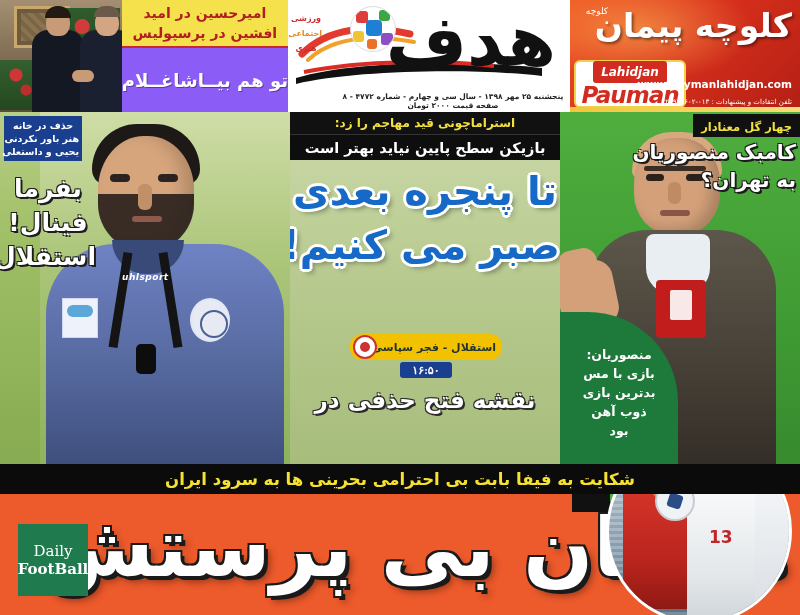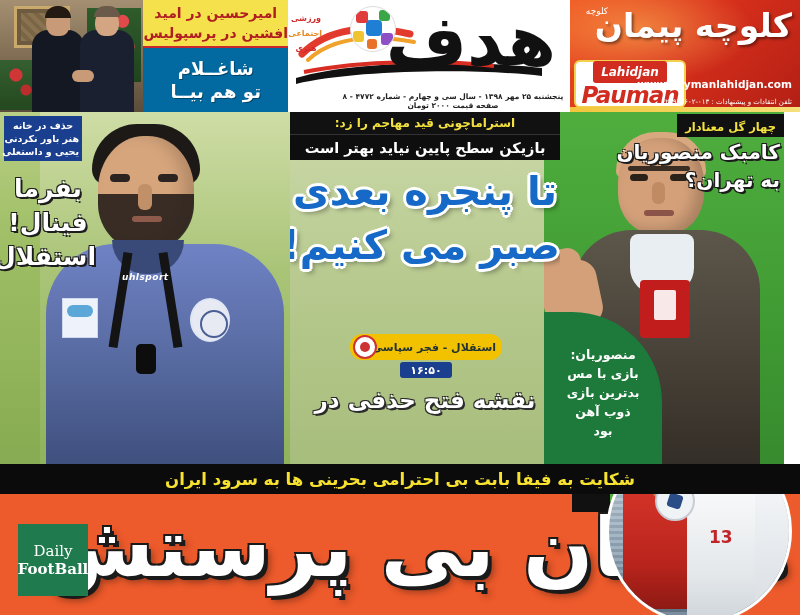--- a/index.html
+++ b/index.html
@@ -47,21 +47,21 @@
   .alp-man2:after{content:""; position:absolute; left:14px; top:-24px; width:26px; height:11px;
      background:#6b5a4a; border-radius:12px 12px 0 0;}
   .alp-hands { position:absolute; left:72px; bottom:30px; width:22px; height:12px;
      background:#c99a77; border-radius:6px; z-index:4;}
 
   .ad-left-text { flex:1; height:112px; display:flex; flex-direction:column; }
   .all-yellow { background:#f5e14b; height:48px; display:flex; flex-direction:column;
      justify-content:center; align-items:center; border-bottom:2px solid #c9272d; }
   .all-yellow span { color:#b01d22; font-weight:bold; font-size:14px; line-height:20px;
      direction:rtl; white-space:nowrap; }
-  .all-red { flex:1; background:#0369a1; display:flex; flex-direction:column;
+  .all-red { flex:1; background:#8b5cf6; display:flex; flex-direction:row;
      justify-content:center; align-items:center; }
   .all-red span { color:#fff; font-weight:bold; font-size:18px; line-height:23px;
      direction:rtl; letter-spacing:1px; white-space:nowrap;
      text-shadow:1px 1px 0 rgba(0,0,0,.35); }
 
   
   .masthead { width:282px; height:112px; position:relative; background:#fff; }
   .mh-tags { position:absolute; right:248px; top:14px; width:32px; text-align:center;
      display:flex; flex-direction:column; gap:6px; z-index:5;}
   .mh-tags span { font-size:8px; font-weight:bold; direction:rtl; }
@@ -186,31 +186,31 @@
   .cm-match { position:absolute; left:60px; top:222px; width:152px; z-index:9; }
   .cm-match-row { background:#f2c200; border-radius:12px; height:26px; display:flex;
      align-items:center; justify-content:flex-end; padding:0 6px 0 30px; position:relative;}
   .cm-match-row span { color:#233; font-size:11px; font-weight:bold; direction:rtl;
      white-space:nowrap;}
   .cm-emblem { position:absolute; left:3px; top:1px; width:24px; height:24px; border-radius:50%;
      background:#fff; border:2px solid #c33; }
   .cm-emblem:after{content:""; position:absolute; left:5px; top:5px; width:10px; height:10px;
      background:#c33; border-radius:50%;}
   .cm-time { margin:2px auto 0; width:52px; height:16px; background:#1b3f8f; border-radius:3px;
-     display:flex; align-items:center; justify-content:center; }
+     display:flex; align-items:center; justify-content:center;font-family:Liberation Serif, serif; }
   .cm-time span { color:#fff; font-size:11px; font-weight:bold; }
 
   .cm-lines { position:absolute; left:0; top:272px; width:270px; z-index:9; direction:rtl;
      text-align:center; }
   .cm-lines span { display:block; color:#fff; font-size:23px; font-weight:bold;
      line-height:33px; text-shadow: 2px 2px 0 #2b2b2b, -1px -1px 0 #2b2b2b,
        1px -1px 0 #2b2b2b, -1px 1px 0 #2b2b2b; white-space:nowrap;}
 
   
-  .col-right { position:absolute; left:544px; top:0; width:240px; height:392px; overflow:hidden;
+  .col-right { position:absolute; left:560px; top:0; width:240px; height:392px; overflow:hidden;
      background:linear-gradient(180deg,#4fae3e 0%, #3f9a33 55%, #35862c 100%); }
   .cr-photo { position:absolute; left:0; top:0; width:240px; height:352px; }
   .crp-head { position:absolute; left:74px; top:26px; width:86px; height:96px;
      background:#d3a079; border-radius:46% 46% 42% 42%;
      box-shadow: inset -8px -4px 14px rgba(0,0,0,.2); }
   .crp-bald { position:absolute; left:72px; top:20px; width:90px; height:46px;
      background:#d8a87f; border-radius:46px 46px 8px 8px; }
   .crp-eyeL { position:absolute; left:86px; top:62px; width:18px; height:7px;
      background:#2a211b; border-radius:4px; z-index:3;}
   .crp-eyeR { position:absolute; left:126px; top:62px; width:18px; height:7px;

